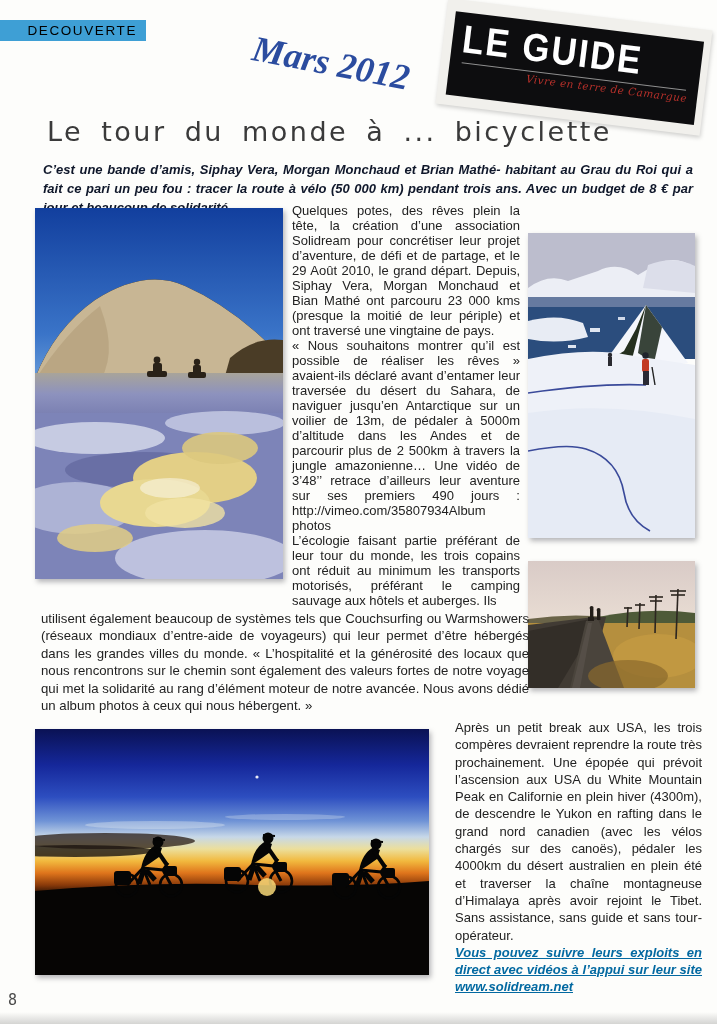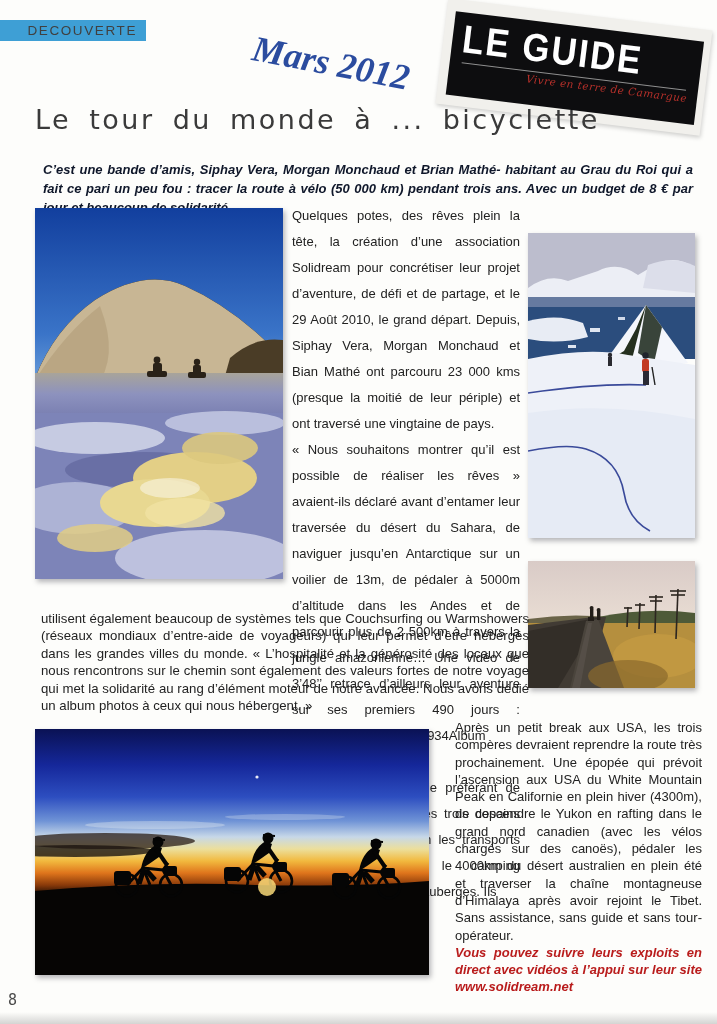--- a/index.html
+++ b/index.html
@@ -3,59 +3,59 @@
 <meta charset="utf-8">
 <style>
   html,body{margin:0;padding:0;background:#9a9a9a;}
   .page{position:relative;width:717px;height:1024px;background:#fdfdfb;overflow:hidden;
         font-family:"Liberation Sans",sans-serif;color:#1c1c1c;}
   .page::after{content:"";position:absolute;left:0;right:0;bottom:0;height:12px;
         background:linear-gradient(to bottom,rgba(0,0,0,0),rgba(90,90,90,.25));pointer-events:none;}
   
   .section-bar{position:absolute;left:0;top:20px;width:146px;height:21px;background:#3e9fd5;}
   .section-bar span{display:block;text-align:right;padding-right:9px;line-height:21px;
-        color:#404040;font-size:13.5px;letter-spacing:1.6px;font-weight:400;}
+        color:#000000;font-size:13.5px;letter-spacing:1.6px;font-weight:400;}
   .issue-date{position:absolute;left:228px;top:22px;width:210px;text-align:center;
         transform:rotate(11deg);transform-origin:left center;
         font-family:"Liberation Serif",serif;font-style:italic;font-weight:600;
         font-size:36px;color:#2b4c9f;}
   .guide-paper{position:absolute;left:441px;top:14px;width:266px;height:106px;
         transform:rotate(7deg);background:#f1f0ec;box-shadow:1px 2px 4px rgba(0,0,0,.18);}
   .guide-box{position:absolute;left:9px;top:12px;right:7px;bottom:10px;background:#0d0d0f;
         padding:4px 10px 2px 10px;box-sizing:border-box;}
   .guide-title{display:block;color:#fff;font-size:35px;font-weight:800;letter-spacing:2px;
         transform:scaleY(1.12);transform-origin:top left;white-space:nowrap;}
   .guide-rule{border-top:1px solid #8f8f8f;margin:6px 2px 1px 2px;}
   .guide-sub{display:block;text-align:right;color:#b5302a;font-family:"DejaVu Serif",serif;
         font-style:italic;font-size:10.5px;letter-spacing:.5px;}
   
-  .title{position:absolute;left:35px;top:104px;margin:0;font-weight:400;
+  .title{position:absolute;left:35px;top:104px;margin:12px;font-weight:400;
         font-family:"DejaVu Sans",sans-serif;font-size:27px;color:#3a3a3a;
         letter-spacing:2.5px;word-spacing:7px;}
   .intro{position:absolute;left:35px;top:152px;width:650px;margin:8px;
         font-weight:700;font-style:italic;font-size:13px;line-height:19px;
         text-align:justify;color:#0f172a;}
   
   .photo{position:absolute;box-shadow:2px 3px 5px rgba(50,50,60,.35);overflow:hidden;}
   .photo svg{display:block;}
   #ph-andes{left:35px;top:208px;width:248px;height:371px;}
   #ph-antarctic{left:528px;top:233px;width:167px;height:305px;}
   #ph-road{left:528px;top:561px;width:167px;height:127px;}
   #ph-sunset{left:35px;top:729px;width:394px;height:246px;}
   
   .col-text{position:absolute;left:292px;top:203px;width:228px;
-        font-size:13px;line-height:26px;text-align:justify;color:#222;}
+        font-size:13px;line-height:15px;text-align:justify;color:#222;}
   .col-text p{margin:0;}
   .wide-text{position:absolute;left:33px;top:602px;width:488px;margin:8px;
         font-size:13.2px;line-height:17.4px;text-align:justify;color:#222;}
   .sidebar{position:absolute;left:455px;top:719px;width:247px;
         font-size:13px;line-height:17.3px;text-align:justify;color:#222;}
   .sidebar h3{margin:0 0 1px 0;font-size:13.5px;font-style:italic;font-weight:700;color:#111;}
   .sidebar p{margin:0;}
-  .sidebar .bold-note{font-weight:700;font-style:italic;color:#b91c1c;}
+  .sidebar .bold-note{font-weight:700;font-style:italic;color:#0369a1;text-decoration:underline;}
   .page-num{position:absolute;left:8px;top:991px;font-family:"DejaVu Sans Mono",monospace;
         font-size:15px;color:#4a4a4a;}
 </style>
 </head>
 <body>
 
 <div class="page">
 
   <div class="section-bar">
     <span>DECOUVERTE</span>

